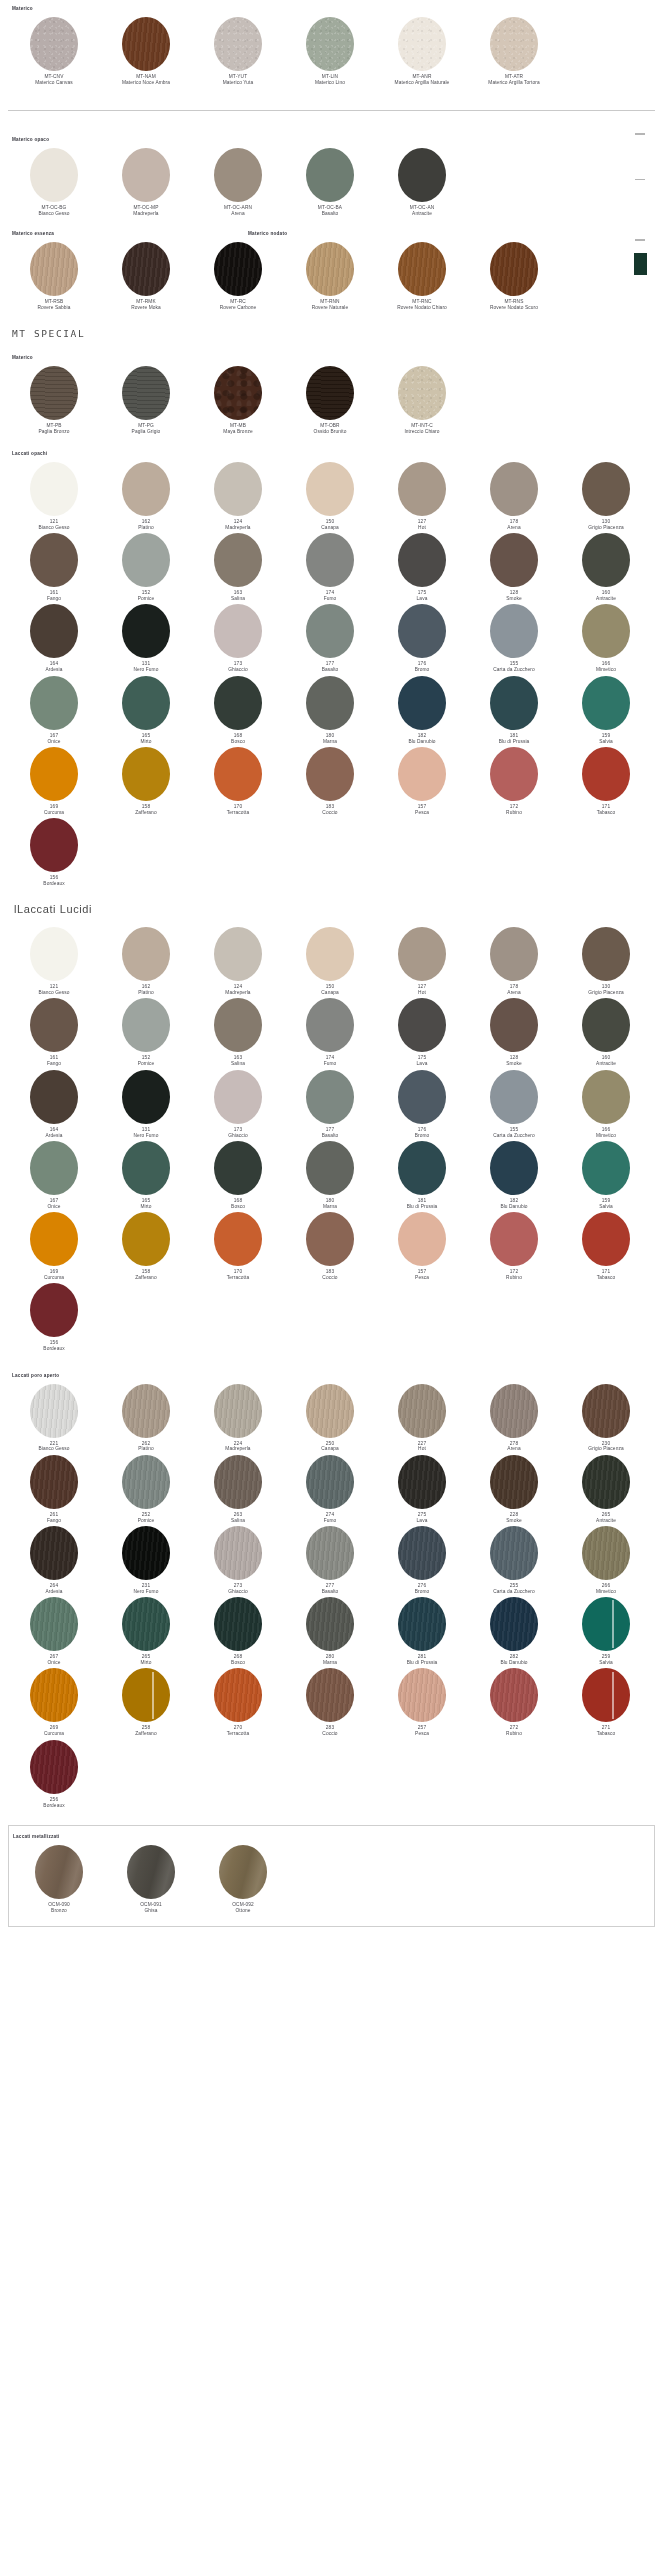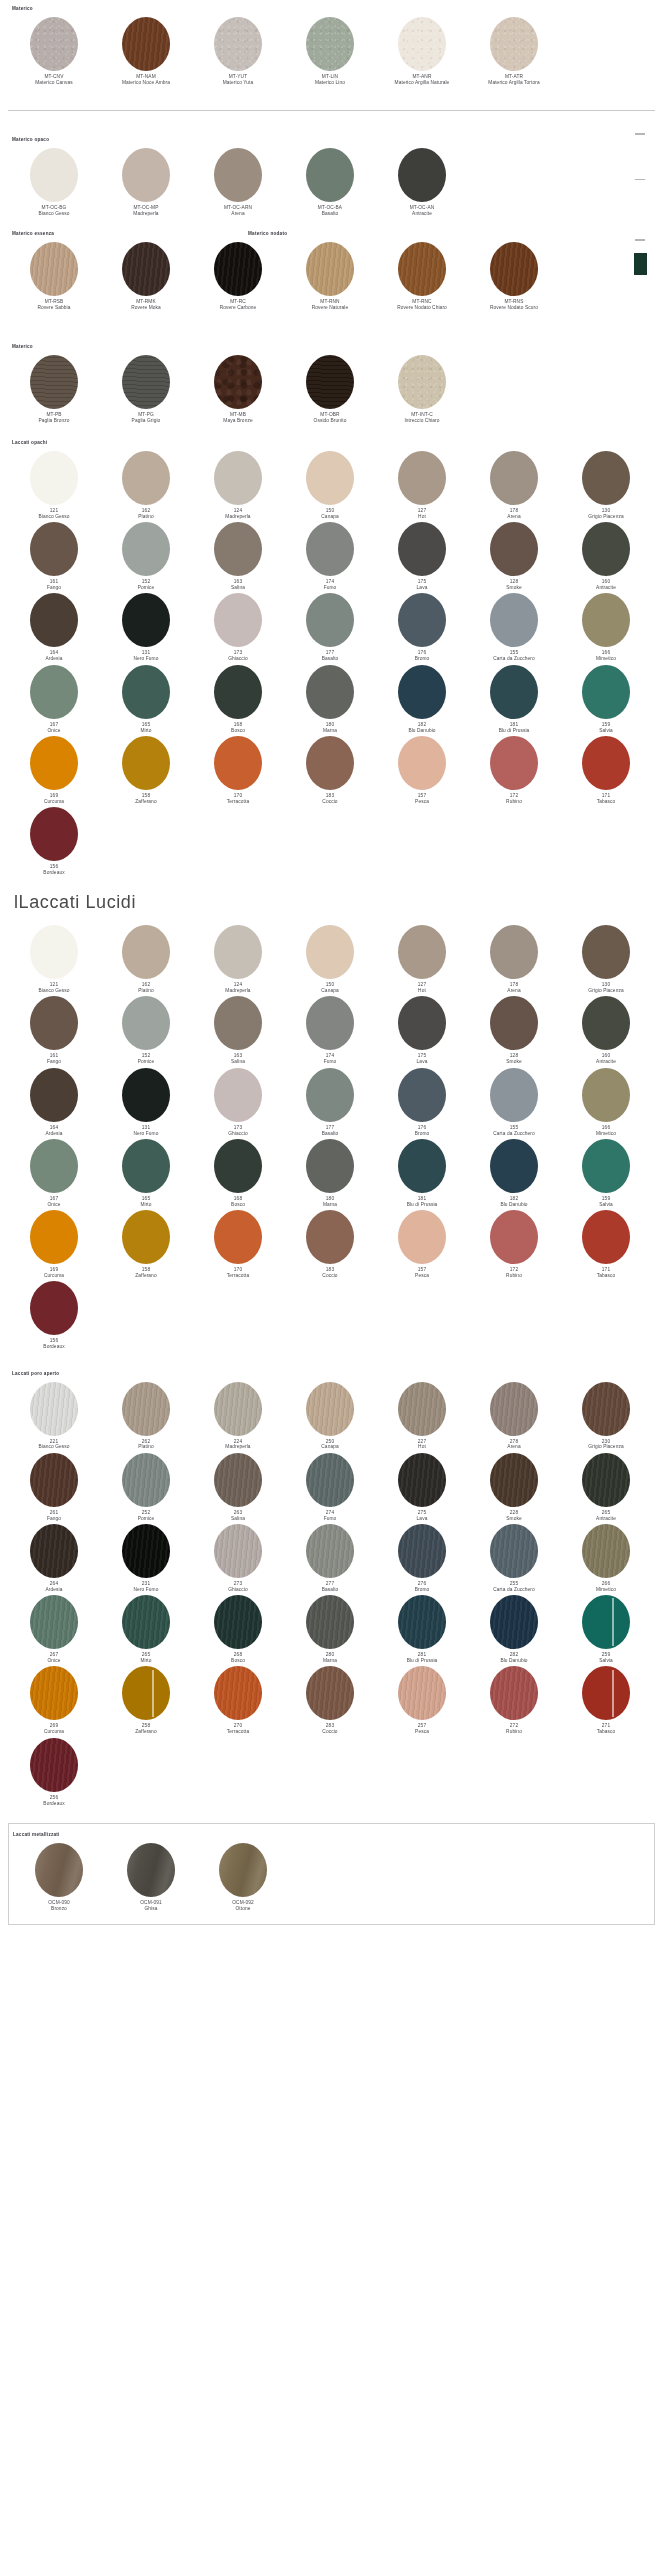--- a/index.html
+++ b/index.html
@@ -25,21 +25,21 @@
   .group-title {
     font-family: "DejaVu Sans Mono", "Liberation Mono", monospace;
     font-size: 9.5px;
     letter-spacing: 1.6px;
     color: #4a4a4a;
     margin: 0;
     padding: 0 0 0 12px;
   }
   .script-title {
     font-family: "Liberation Sans", sans-serif;
-    font-size: 18px;
+    font-size: 11px;
     letter-spacing: 0.6px;
     color: #4a4a4a;
     margin: 0;
     padding: 0 0 0 14px;
     font-weight: 400;
   }
   .sub-label {
     font-size: 4.6px;
     font-weight: bold;
     letter-spacing: 0.25px;
@@ -320,20 +320,21 @@
             <div class="grain"></div>
           </div>
           <div class="code">MT-RNS</div>
           <div class="name">Rovere Nodato Scuro</div>
         </div>
       </div>
     <div style="height:14px"></div>
   </div>
 
   <div class="sec">
+    <div class="group-title">MT SPECIAL</div>
     <div style="height:16px"></div>
     <div class="sub-label">Materico</div>
     <div style="height:6px"></div>
     <div class="row" id="row-s3">
         <div class="swatch">
           <div class="chip oval vertical" style="background: rgb(91, 78, 66);">
             <div class="grain"></div>
           </div>
           <div class="code">MT-PB</div>
           <div class="name">Paglia Bronzo</div>

